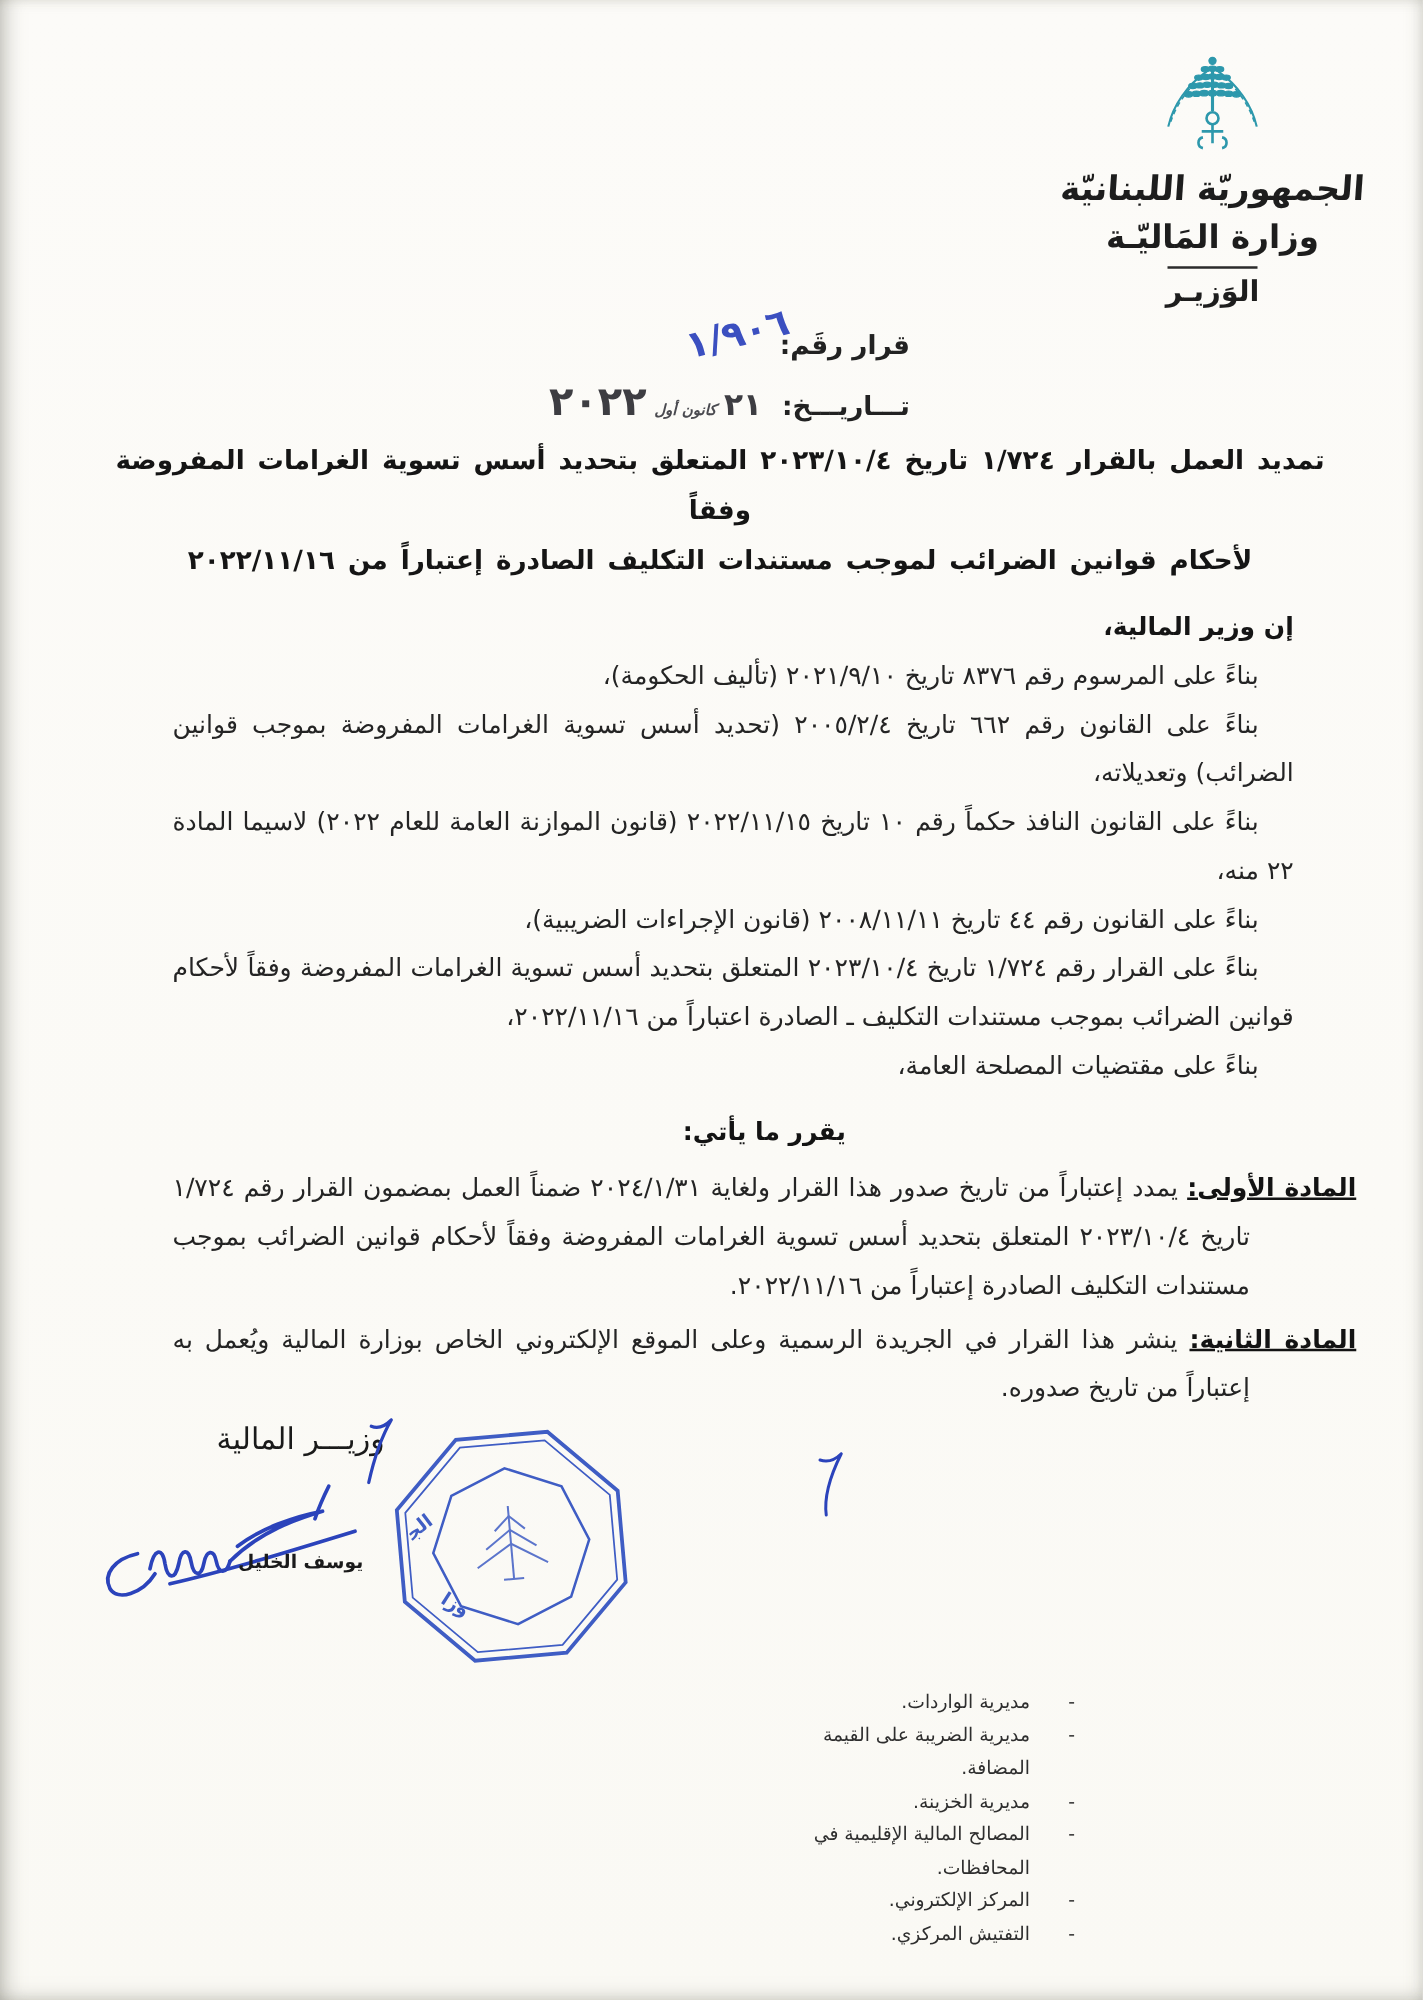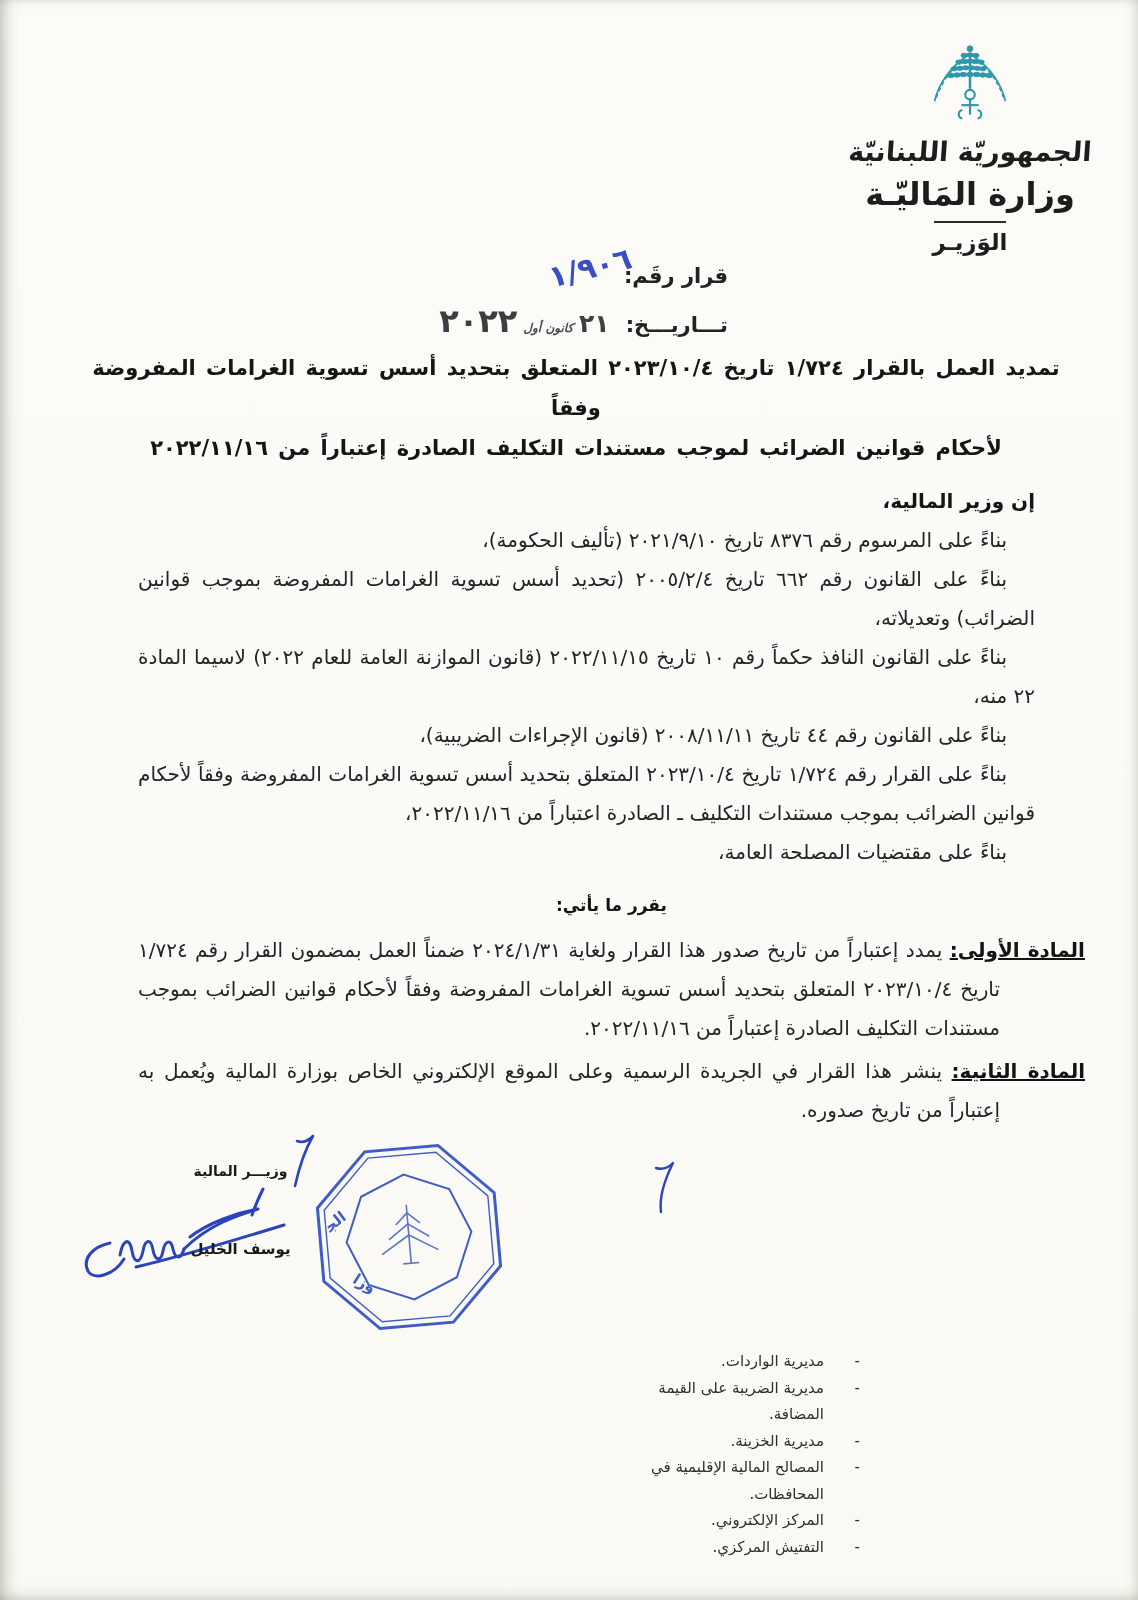--- a/index.html
+++ b/index.html
@@ -15,21 +15,21 @@
     overflow:hidden;
     font-family:"DejaVu Sans",sans-serif;
     color:#2a2a2a;
     direction:rtl;
   }
   
   .letterhead{position:absolute;top:42px;left:845px;width:250px;text-align:center;}
   .emblem{width:96px;height:88px;margin:0 auto;display:block;}
   .republic{font-size:27px;font-weight:bold;color:#1d1d1d;letter-spacing:0px;
             transform:skewX(-4deg);margin-top:6px;white-space:nowrap;}
-  .ministry{font-size:32px;font-weight:bold;color:#1d1d1d;margin-top:8px;white-space:nowrap;}
+  .ministry{font-size:26px;font-weight:bold;color:#1d1d1d;margin-top:8px;white-space:nowrap;}
   .ministry-rule{width:72px;height:2px;background:#2b2b2b;margin:8px auto 0 auto;}
   .minister{font-size:23px;font-weight:bold;color:#1d1d1d;margin-top:6px;letter-spacing:2px;text-align:center;}
   
   .decision{position:absolute;top:264px;right:410px;width:330px;}
   .dec-row{position:relative;display:flex;direction:rtl;align-items:baseline;height:38px;}
   .dec-label{font-size:21px;font-weight:bold;color:#222;white-space:nowrap;}
   .dec-number{position:absolute;right:96px;top:-14px;color:#3b4fc0;
               font-size:30px;font-weight:bold;transform:rotate(-14deg);
               letter-spacing:2px;white-space:nowrap;}
   .date-day{font-size:25px;font-weight:bold;color:#3d3d42;letter-spacing:7px;margin-right:16px;}
@@ -37,26 +37,26 @@
   .date-year{font-size:32px;font-weight:bold;color:#3d3d42;letter-spacing:2px;}
   
   .doc-title{position:absolute;top:348px;left:74px;right:60px;text-align:center;
              font-size:21px;font-weight:bold;color:#151515;line-height:40px;word-spacing:3px;}
   
   .main-body{position:absolute;top:482px;right:53px;left:138px;
              font-size:20px;line-height:39px;color:#242424;text-align:justify;}
   .opening{font-weight:bold;color:#151515;margin:0;padding-left:0;padding-right:50px;}
   .clause{margin:0;padding-right:50px;text-indent:28px;}
   .decree-heading{margin:14px 0 6px 0;text-align:center;font-weight:bold;color:#131313;
-                  font-size:17px;}
+                  font-size:20px;}
   .article{margin:4px 0 0 0;padding-right:85px;text-indent:-85px;}
   .article-label{font-weight:bold;color:#131313;text-decoration:underline;}
   
-  .sig-title{position:absolute;left:173px;top:1163px;width:135px;font-size:14px;
-             font-weight:bold;color:#1a1a1a;text-align:center;white-space:nowrap;}
+  .sig-title{position:absolute;left:173px;top:1137px;width:135px;font-size:24px;
+             font-weight:normal;color:#1a1a1a;text-align:center;white-space:nowrap;}
   .sig-flick{position:absolute;left:289px;top:1132px;}
   .sig-scribble{position:absolute;left:80px;top:1183px;}
   .sig-name{position:absolute;left:173px;top:1240px;width:135px;font-size:15px;
             font-weight:bold;color:#1a1a1a;text-align:center;white-space:nowrap;}
   .ink-mark{position:absolute;left:648px;top:1160px;}
   
   .stamp{position:absolute;left:305px;top:1136px;width:208px;height:202px;
          transform:rotate(-5deg);opacity:.92;}
   
   .distribution{position:absolute;left:600px;top:1338px;width:410px;direction:rtl;}

